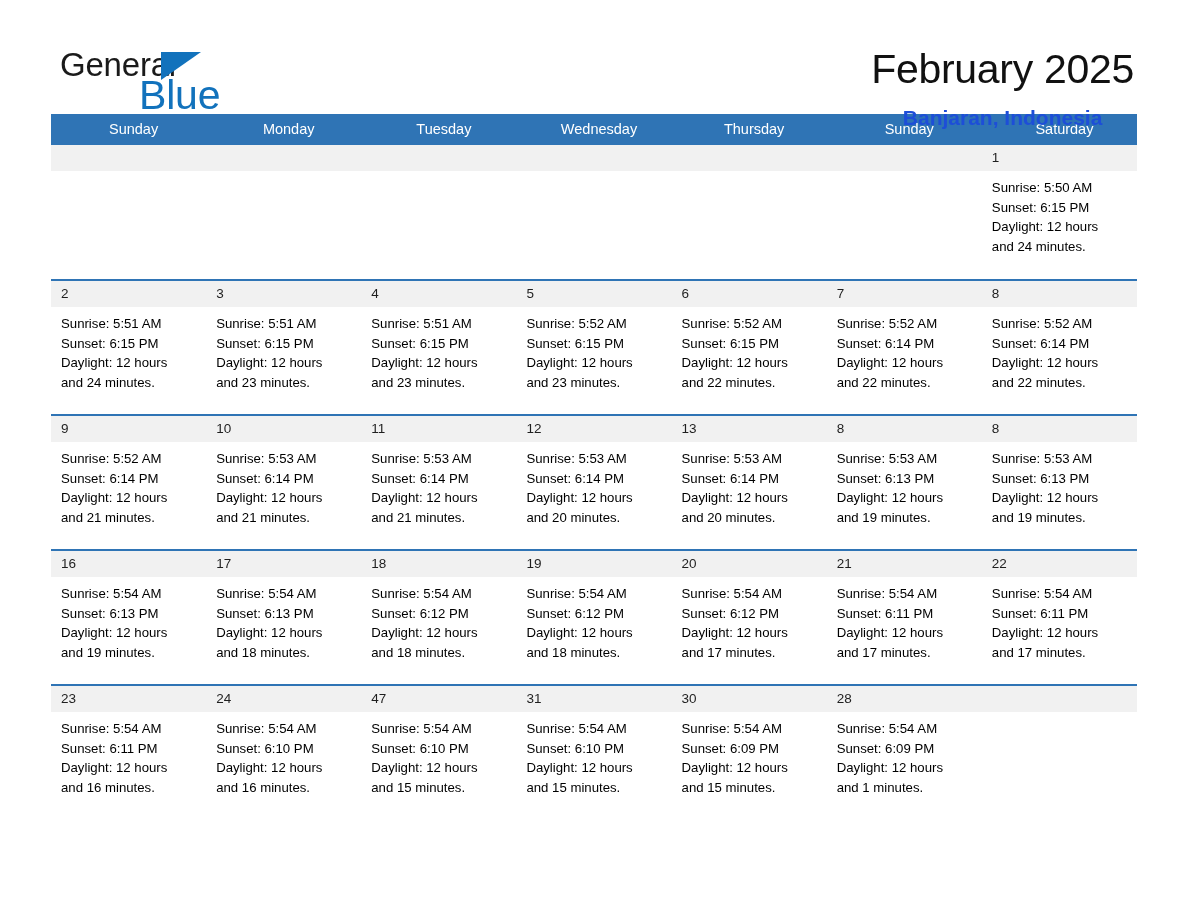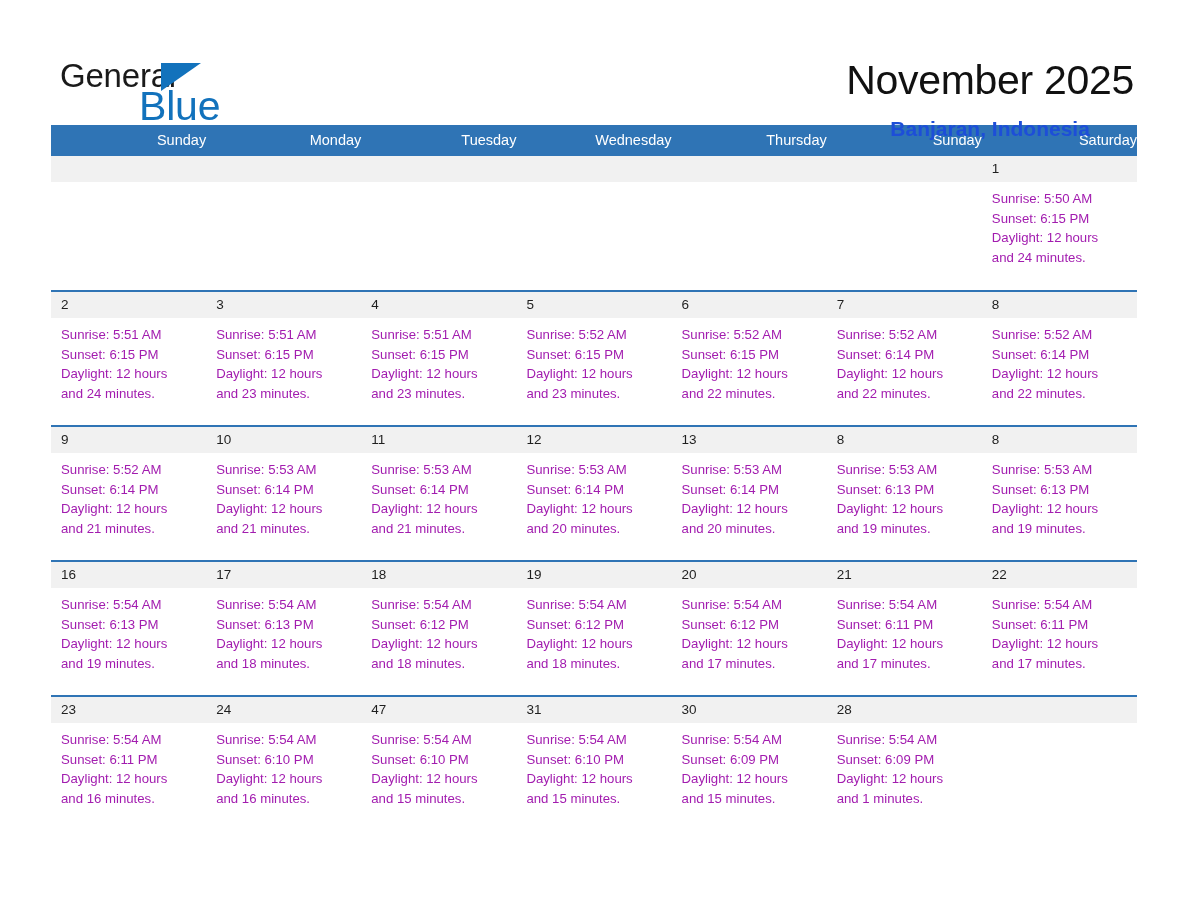--- a/index.html
+++ b/index.html
@@ -11,21 +11,21 @@
     height: 918px;
     background: #ffffff;
     font-family: "Liberation Sans", sans-serif;
     -webkit-font-smoothing: antialiased;
   }
   .page {
     position: relative;
     width: 1188px;
     height: 918px;
     box-sizing: border-box;
-    padding: 12px 51px;
+    padding: 1px 51px;
   }
 
   
   .masthead {
     position: relative;
     height: 113px;
   }
   .brand {
     position: absolute;
     left: 9px;
@@ -90,21 +90,21 @@
     border-collapse: collapse;
     table-layout: fixed;
   }
   .cal col { width: 155.14px; }
 
   .cal thead th {
     background: #2f74b5;
     color: #ffffff;
     font-size: 14.5px;
     font-weight: normal;
-    text-align: right;
+    text-align: center;
     padding: 7px 0 8px 10px;
     height: 16px;
     vertical-align: middle;
     white-space: nowrap;
     margin-top: 40px;
   }
 
   .cal tbody tr { height: 135px; }
 
   .cal tbody td {
@@ -131,39 +131,39 @@
     line-height: 16px;
     color: #1f1f1f;
   }
   .cell.blank { background: #ffffff; }
   .cell.blank .daynum-band { background: #f1f1f1; }
 
   .detail {
     padding: 7px 6px 0 10px;
     font-size: 13.2px;
     line-height: 19.7px;
-    color: #a21caf;
+    color: #000000;
   }
   .detail div { white-space: nowrap; }
 </style>
 </head>
 <body>
 
 <div class="page">
 
   <div class="masthead">
 
     <div class="brand">
       <span class="brand-general">General</span>
       <span class="brand-tri"></span>
       <span class="brand-blue">Blue</span>
     </div>
 
     <div class="title-block">
-      <h1 class="cal-title">November 2025</h1>
+      <h1 class="cal-title">February 2025</h1>
       <h2 class="cal-sub">Banjaran, Indonesia</h2>
     </div>
 
   </div>
 
   <table class="cal">
     <colgroup>
       <col>
         <col>
         <col>

